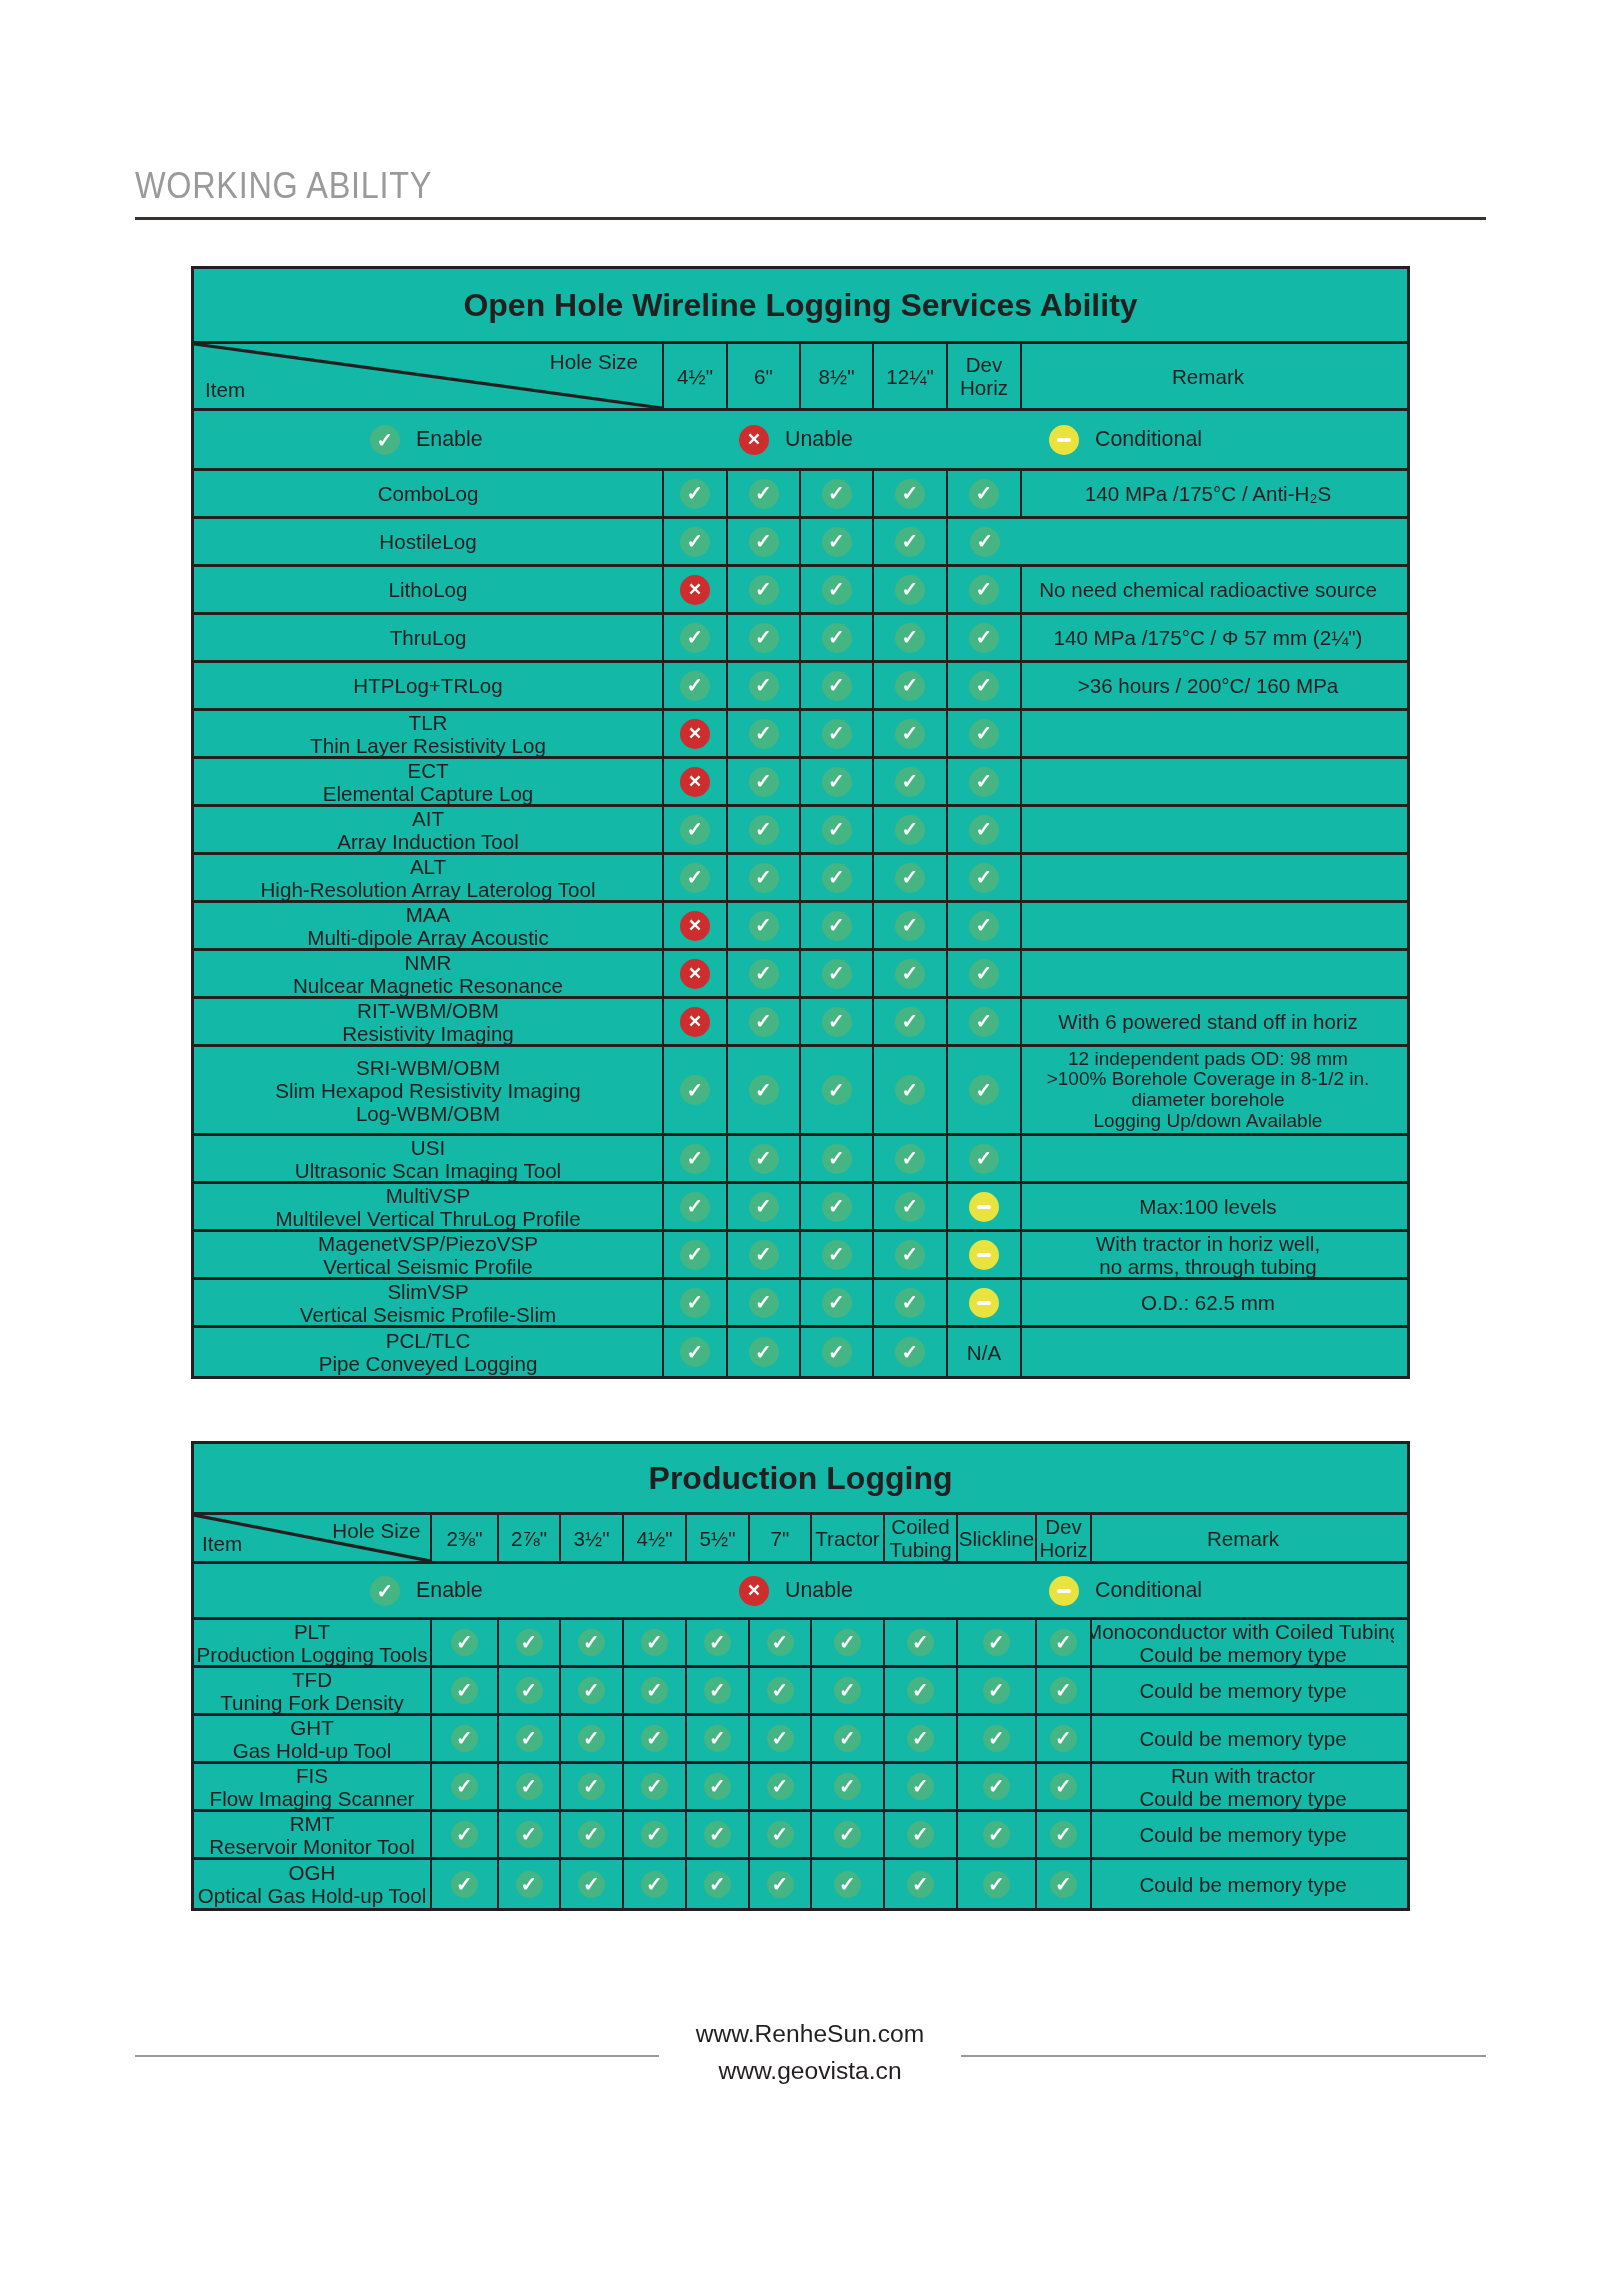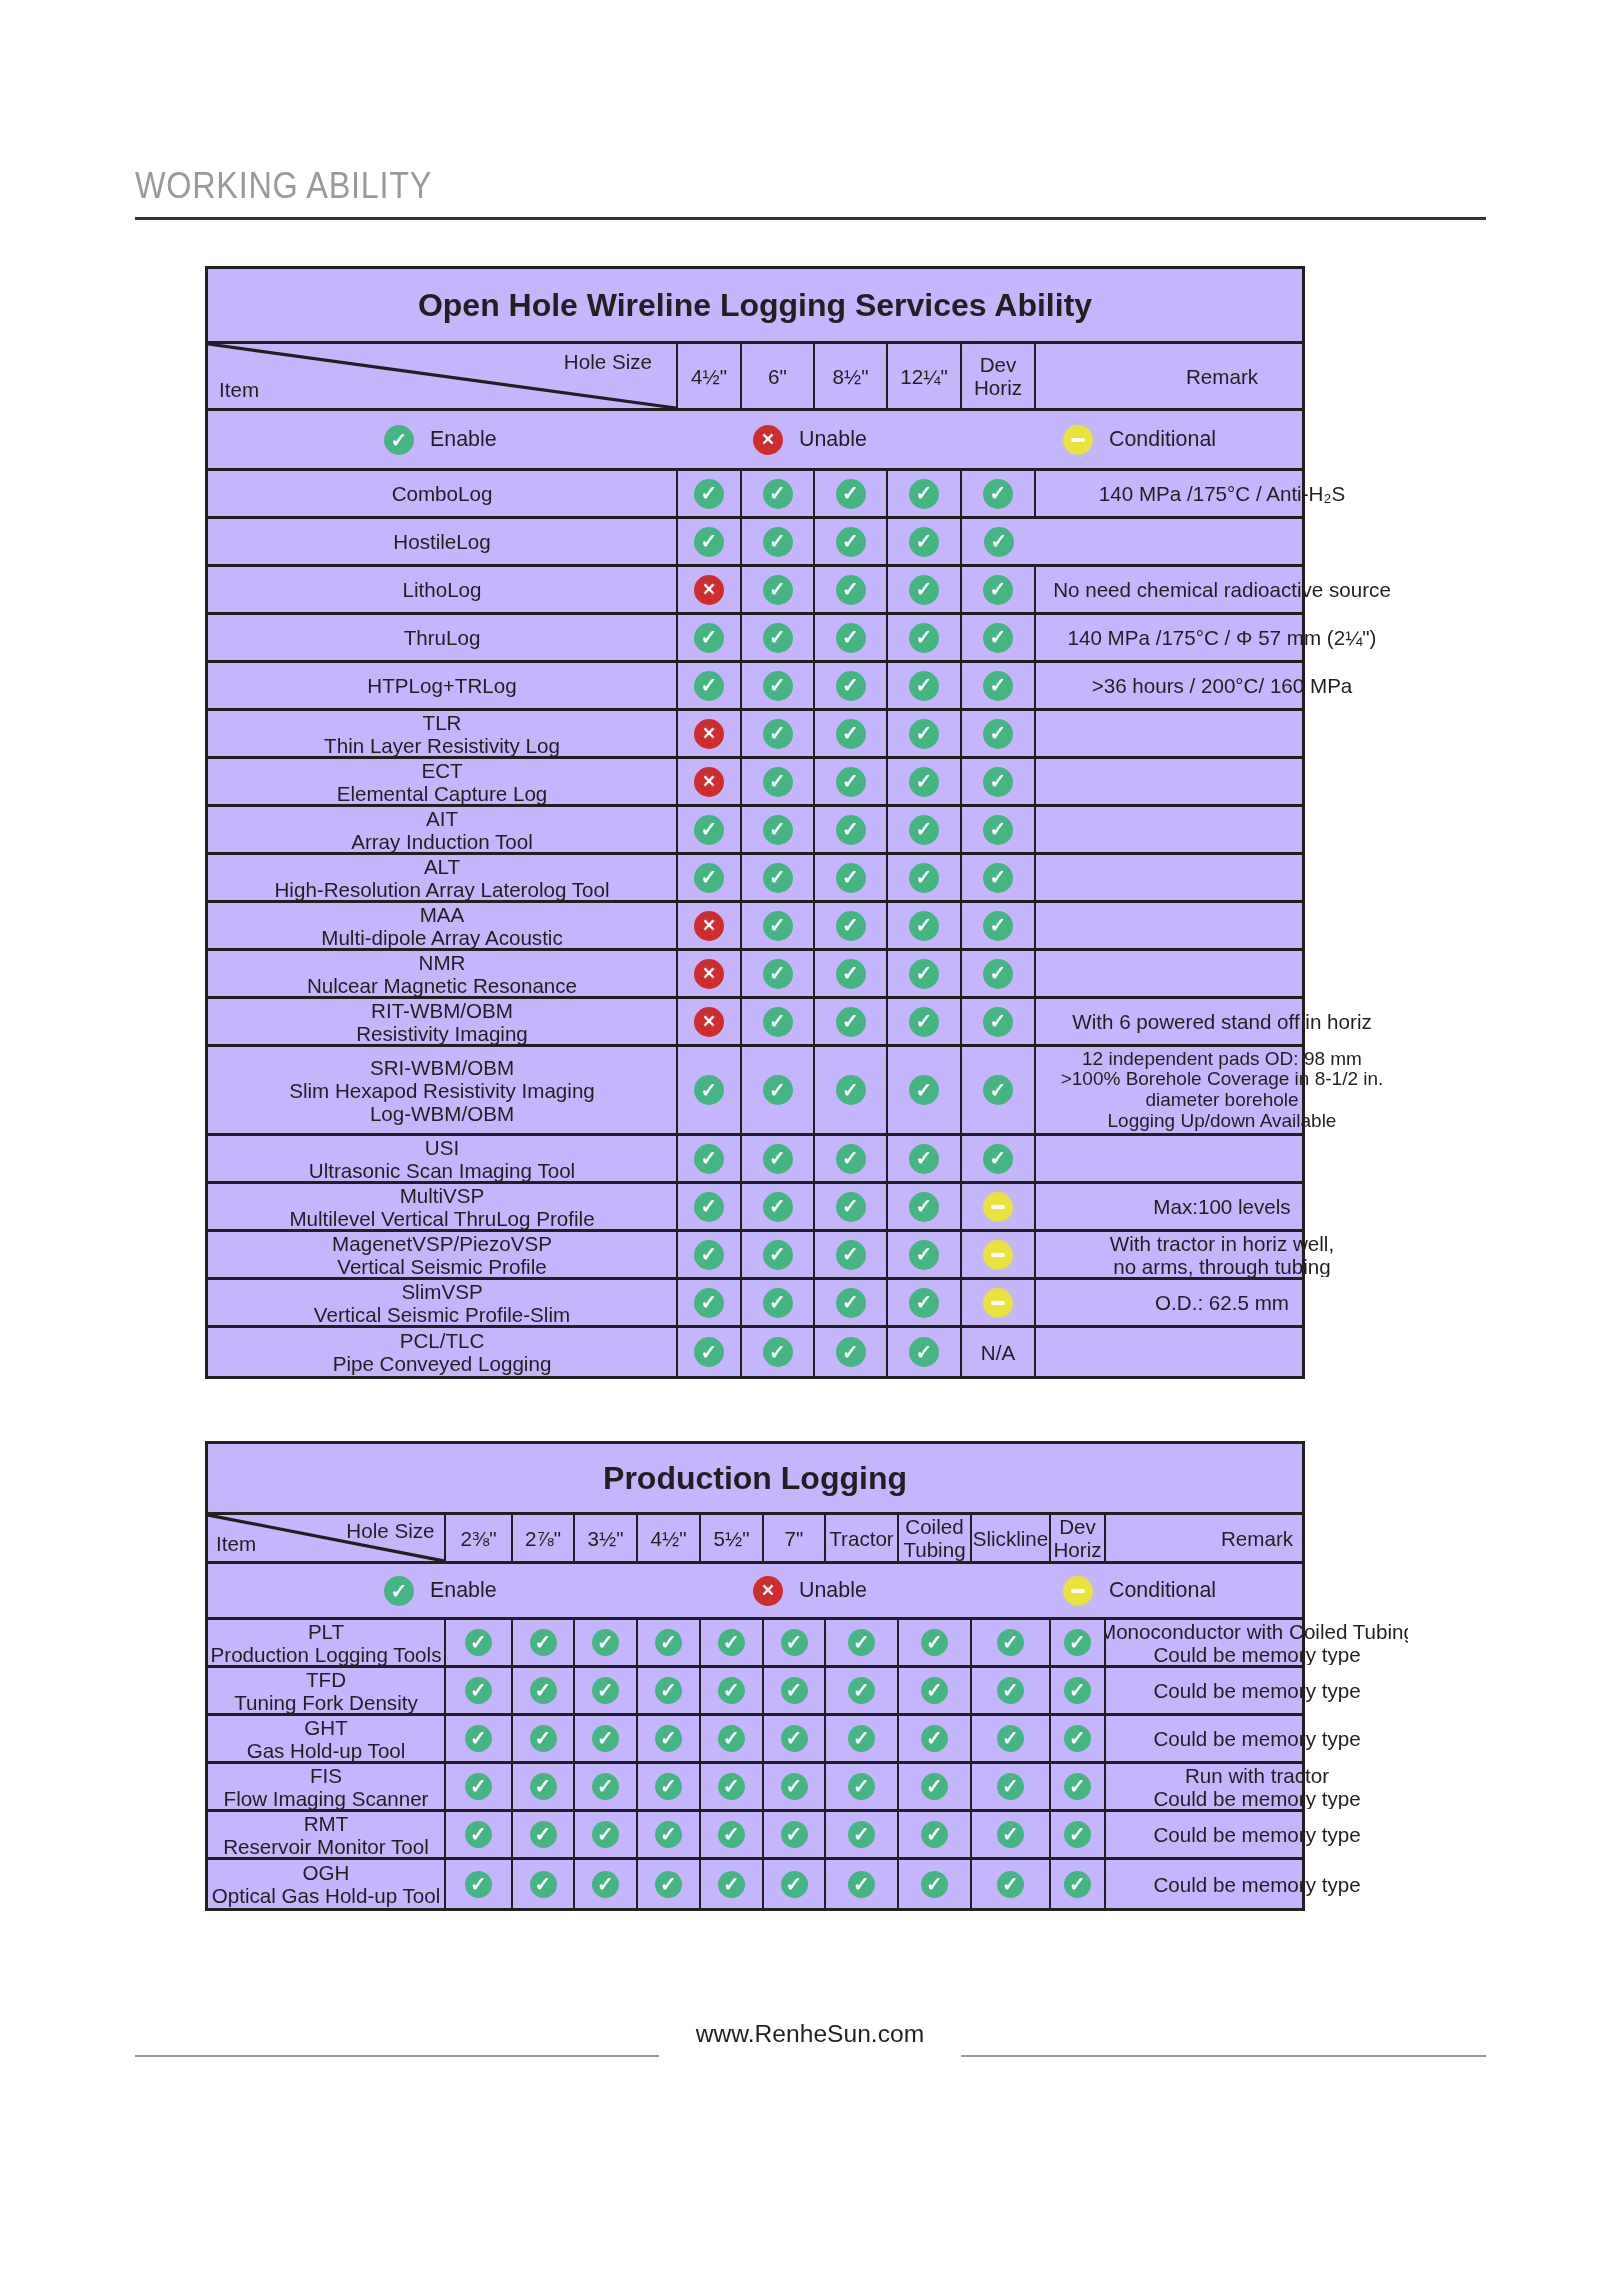--- a/index.html
+++ b/index.html
@@ -16,21 +16,21 @@
   
   .page-title{
     position:absolute;left:135px;top:165px;margin:0;
     font-size:36px;font-weight:400;color:var(--hdr-gray);
     letter-spacing:0.8px;transform:scaleX(0.9);transform-origin:left center;
     white-space:nowrap;
   }
   .header-rule{position:absolute;left:135px;top:217px;width:1351px;height:3.2px;background:#3B3230;}
 
   
-  .tbl{position:absolute;left:205px;width:1100px;border:3.2px solid var(--line);box-sizing:border-box;background:#c4b5fd;}
+  .tbl{position:absolute;left:191px;width:1219px;border:3.2px solid var(--line);box-sizing:border-box;background:#14b8a6;}
   .tbl.t1{top:266px;}
   .tbl.t2{top:1441px;}
 
   .title-row{display:flex;align-items:center;justify-content:center;
     border-bottom:3.2px solid var(--line);box-sizing:border-box;
     font-weight:700;font-size:32px;}
   .t1 .title-row{height:75px;}
   .t2 .title-row{height:71px;}
 
   .grid{display:grid;border-bottom:3.2px solid var(--line);box-sizing:border-box;}
@@ -859,15 +859,16 @@
           <div class="cell remark-cell">
             <div>Could be memory type</div>
           </div>
         </div>
       </div>
   </section>
 
   <div class="footer-rule left"></div>
   <div class="footer-rule right"></div>
   <div class="footer-line1">www.RenheSun.com</div>
+  <div class="footer-line2">www.geovista.cn</div>
 
 </div>
 
 
 </body></html>

